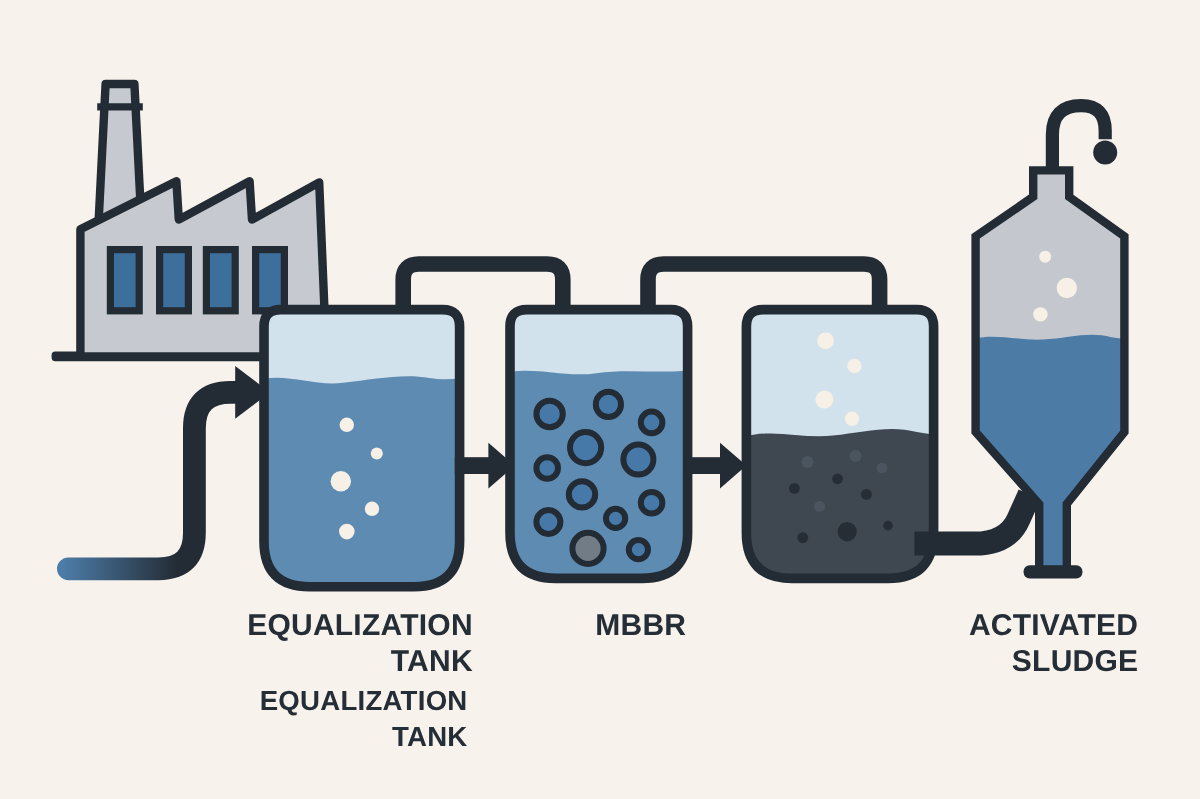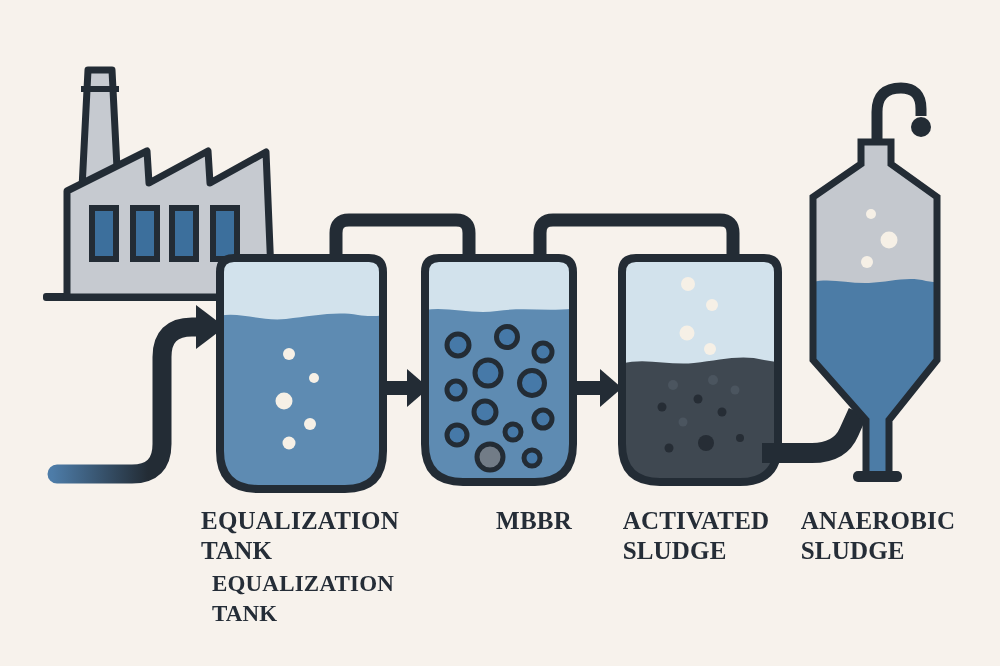--- a/index.html
+++ b/index.html
@@ -31,28 +31,27 @@
   .vessel-stroke   { fill:none; stroke: var(--outline, #232c35); stroke-width:7; }
   .factory-stroke  { fill: var(--factory-gray, #c6cad0); stroke: var(--outline, #232c35); stroke-width:7; stroke-linejoin:round; }
   .window-stroke   { fill: var(--window-blue, #3c6f9c); stroke: var(--outline, #232c35); stroke-width:6; }
   .pipe-thin  { fill:none; stroke: var(--outline, #232c35); stroke-width:13; }
   .pipe-hook  { fill:none; stroke: var(--outline, #232c35); stroke-width:11; }
   .pipe-thick { fill:none; stroke: var(--outline, #232c35); stroke-width:20; }
 
   .label {
     position:absolute;
     transform: translateX(-50%);
-    text-align:left;
+    text-align:right;
     font-weight:700;
     color: var(--label-text, #252d37);
     letter-spacing: 0.2px;
     line-height: 30px;
     white-space: nowrap;
     font-size: 25px;
-    font-family: Liberation Serif, serif;
   }
   .label.small { font-size: 23px; line-height: 30px; }
 </style>
 </head>
 <body>
 
 <div class="canvas">
 
   <svg width="1000" height="666" viewBox="0 0 1000 666">
     <defs>
@@ -202,23 +201,19 @@
 
   <div class="label small" style="left:303px; top:569px;">
     <div>EQUALIZATION</div>
     <div>TANK</div>
   </div>
 
   <div class="label" style="left:502px; top:506px;margin-left:32px;">
     <div>MBBR</div>
   </div>
 
-  <div class="label" style="left:696px; top:506px;">
+
+  <div class="label" style="left:878px; top:506px;">
     <div>ACTIVATED</div>
     <div>SLUDGE</div>
   </div>
 
-  <div class="label" style="left:878px; top:506px;">
-    <div>ANAEROBIC</div>
-    <div>SLUDGE</div>
-  </div>
-
 </div>
 
 </body></html>

